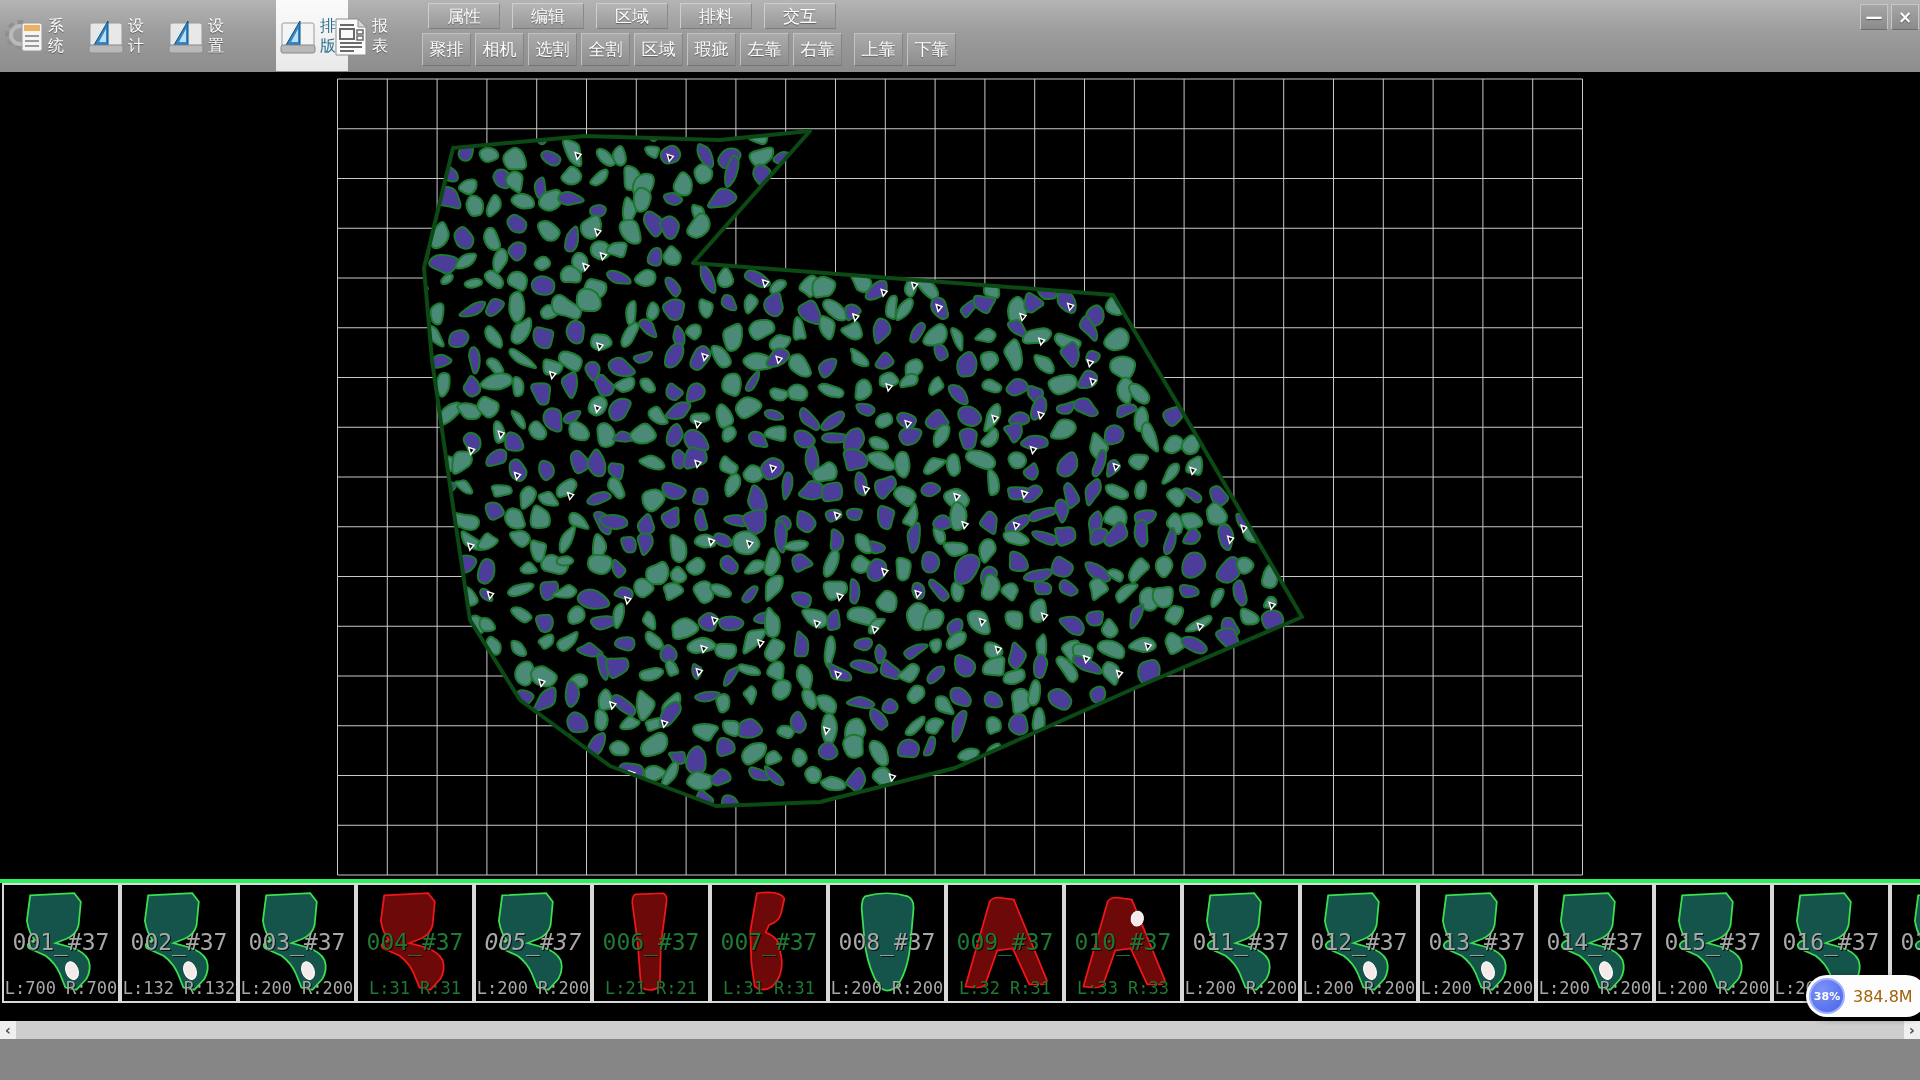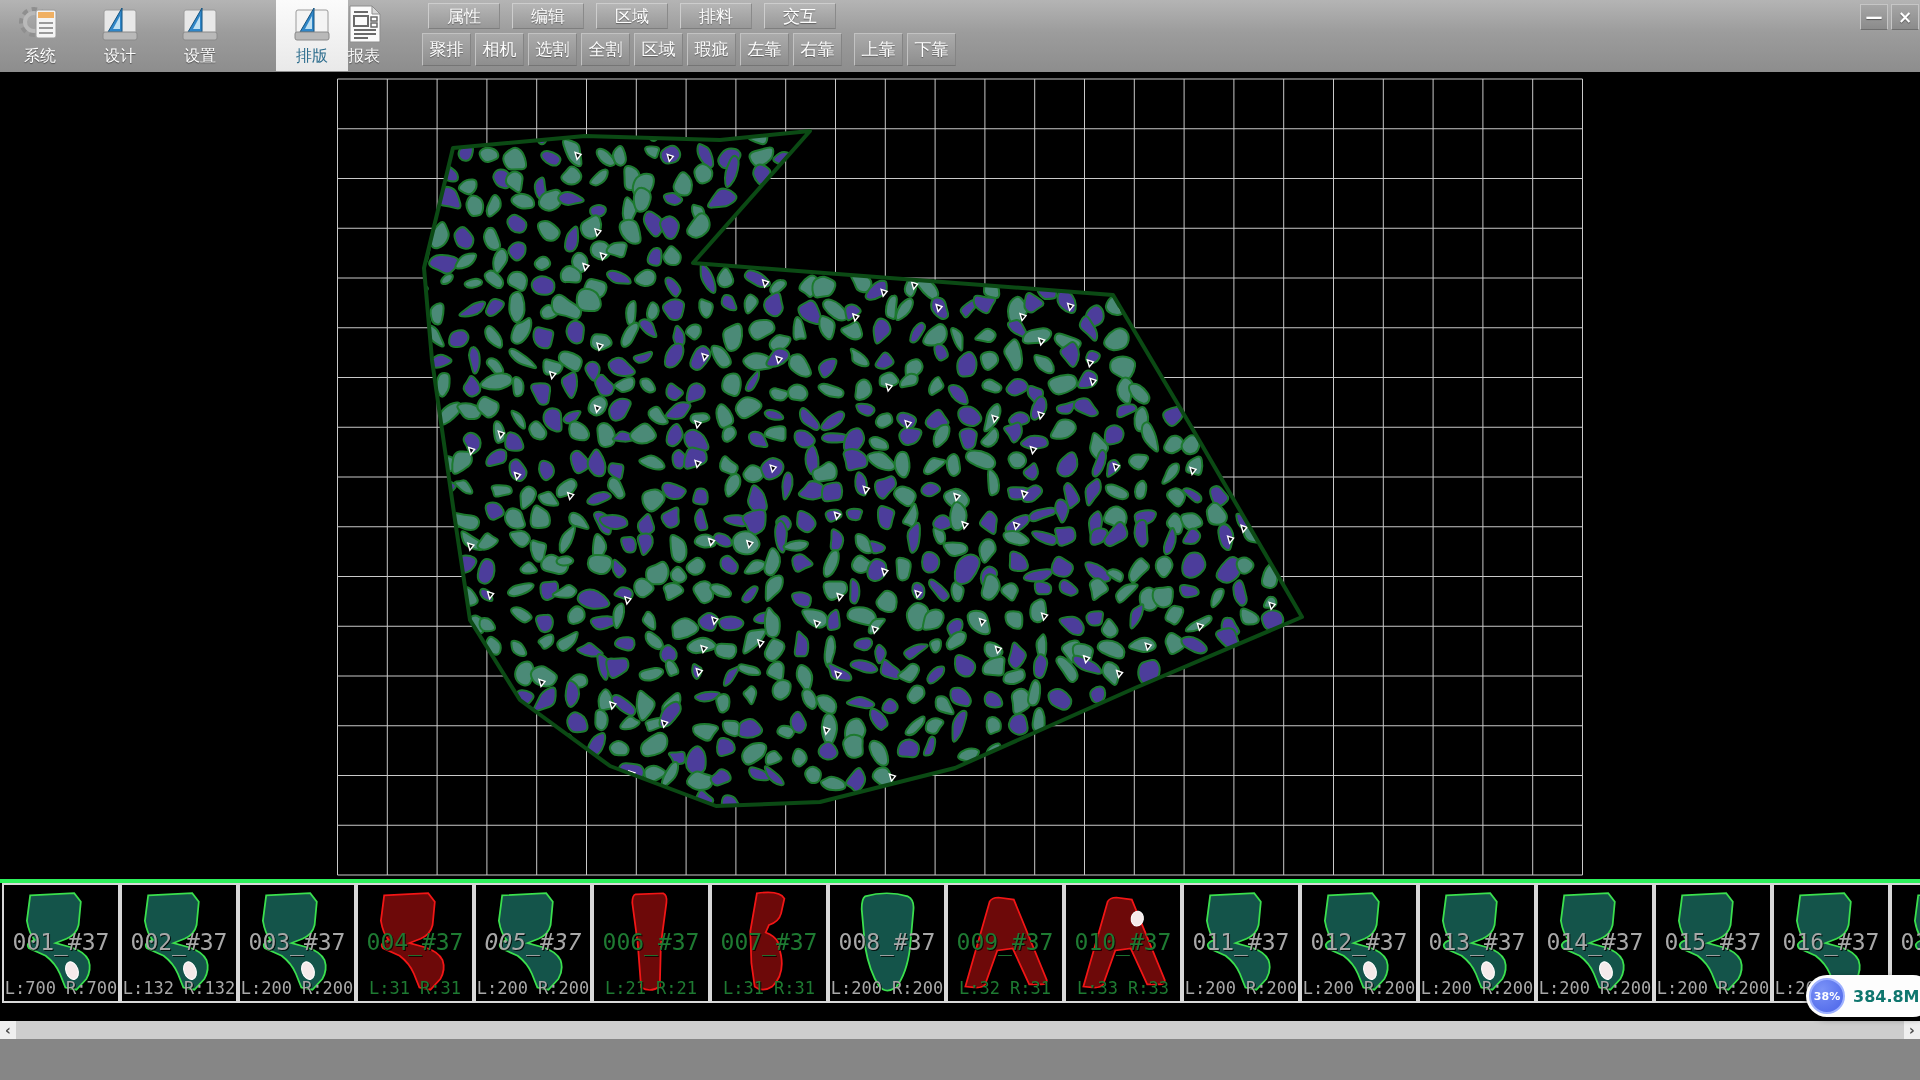--- a/index.html
+++ b/index.html
@@ -2,21 +2,21 @@
 <html><head>
 <meta charset="utf-8">
 <style>
   html,body{margin:0;padding:0;background:#000;width:1920px;height:1080px;overflow:hidden;
     font-family:"DejaVu Sans",sans-serif;-webkit-font-smoothing:antialiased;}
   #app{position:relative;width:1920px;height:1080px;background:#000;}
 
   
   #titlebar{position:absolute;left:0;top:0;width:1920px;height:72px;
     background:linear-gradient(180deg,#b4b4b4 0%,#9c9c9c 45%,#8d8d8d 100%);}
-  .bigbtn{position:absolute;top:0;width:72px;height:71px;display:flex;flex-direction:column;
+  .bigbtn{position:absolute;top:0;width:72px;height:71px;display:flex;
     align-items:center;justify-content:flex-start;cursor:pointer;}
   .bigbtn .ic{width:44px;height:44px;margin-top:2px;}
   .bigbtn .lbl{font-size:16px;color:#fff;text-shadow:0 1px 1px rgba(0,0,0,.45);line-height:20px;}
   .bigbtn.active{background:linear-gradient(180deg,#fbfbfb,#e9e9e9);margin-left:30px;}
   .bigbtn.active .lbl{color:#2e6e8e;text-shadow:none;}
 
   #menutabs{position:absolute;left:428px;top:3px;height:26px;display:flex;}
   .mtab{width:70px;height:24px;margin-right:12px;display:flex;align-items:center;justify-content:center;
     color:#fff;font-size:17px;text-shadow:0 1px 1px rgba(0,0,0,.4);cursor:pointer;
     background:linear-gradient(180deg,#b6b6b6,#989898);
@@ -47,21 +47,21 @@
   .cell .lr{position:absolute;left:0;bottom:3px;width:100%;text-align:center;
     font-family:"DejaVu Sans Mono",monospace;font-size:17px;text-shadow:1px 1px 0 rgba(0,0,0,.8);}
 
   
   #badge{position:absolute;left:1806px;top:975px;height:42px;background:#fdfdfd;border-radius:21px;
     display:flex;align-items:center;padding:0 14px 0 3px;box-shadow:0 2px 6px rgba(0,0,0,.45);z-index:50;}
   #badge .pct{width:36px;height:36px;border-radius:50%;margin-right:8px;
     background:radial-gradient(circle at 35% 30%,#7b93f7,#4a63e8);
     border:2px solid #9db0ff;box-sizing:border-box;
     display:flex;align-items:center;justify-content:center;color:#fff;font-size:11px;font-weight:bold;}
-  #badge .mem{color:#0f766e;font-size:16px;font-weight:bold;}
+  #badge .mem{color:#a16207;font-size:16px;}
 
   
   #hscroll{position:absolute;left:0;top:1021px;width:1920px;height:18px;background:#cecece;}
   .scrbtn{position:absolute;top:0;width:16px;height:18px;background:#efefef;color:#4a4a4a;
     display:flex;align-items:center;justify-content:center;font-size:14px;font-weight:bold;cursor:pointer;}
   #scr-left{left:0;} #scr-right{right:0;}
   #statusbar{position:absolute;left:0;top:1039px;width:1920px;height:41px;background:#868686;}
 </style>
 </head>
 <body>

